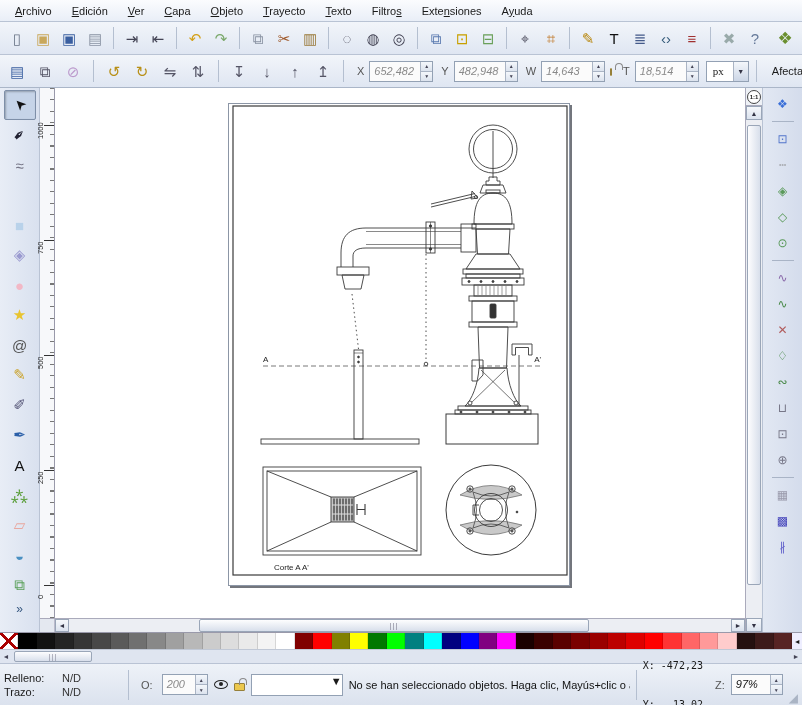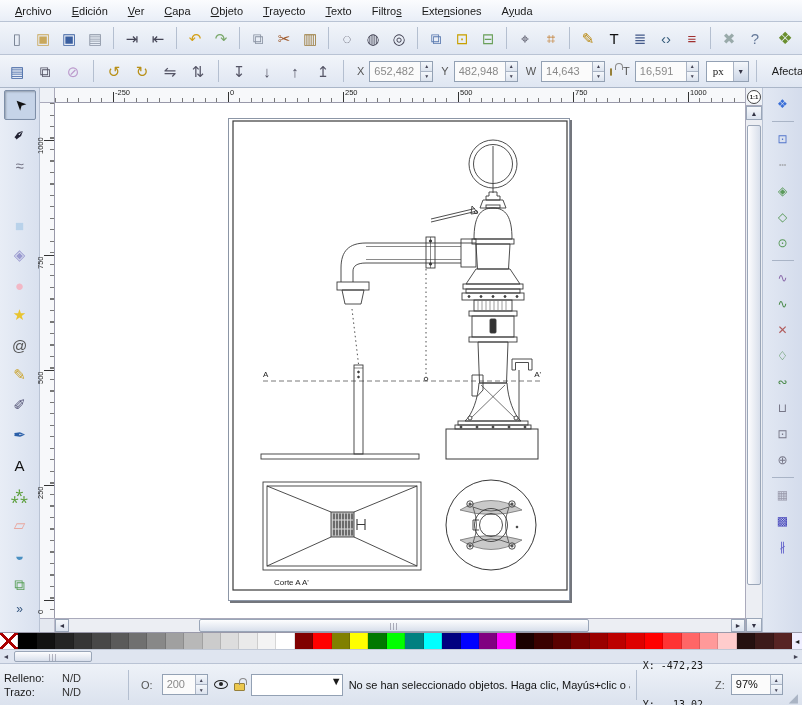--- a/index.html
+++ b/index.html
@@ -19,21 +19,21 @@
   .optbar { height:33px; display:flex; align-items:center; padding:0 4px; gap:2px;
             background:linear-gradient(#f2f5fa,#dfe6f2); border-bottom:1px solid #aab6c8; }
   .tbtn { width:26px; height:26px; display:flex; align-items:center; justify-content:center;
           border:1px solid transparent; border-radius:2px; font-size:15px; line-height:1; }
   .tsep { width:1px; height:22px; background:#b4bfd0; margin:0 5px; flex:none; }
   .spacer { flex:1; }
 
   
   .fieldlbl { color:#555; margin:0 3px 0 6px; font-size:11px; }
   .spin { display:inline-flex; height:21px; border:1px solid #93a1b4; background:#fff; }
-  .spin .val { width:50px; padding:3px 3px 0 4px; font-size:11px; color:#8a8a8a; background:#fbfbfb; }
+  .spin .val { width:50px; padding:3px 3px 0 4px; font-size:11px; color:#8a8a8a; background:#fbfbfb;font-style:italic; }
   .spin.active .val { color:#111; }
   .spin .btns { display:flex; flex-direction:column; width:12px; border-left:1px solid #aab4c4; }
   .spin .btns span { flex:1; display:flex; align-items:center; justify-content:center;
                      font-size:5px; color:#445; background:linear-gradient(#f4f7fb,#dce3ee); }
   .spin .btns span + span { border-top:1px solid #aab4c4; }
   .combo { display:inline-flex; height:21px; border:1px solid #93a1b4; background:#fff; align-items:stretch; }
   .combo .cval { padding:3px 6px 0 6px; font-size:11px; min-width:26px;font-family:Liberation Serif, serif; }
   .combo .carr { width:15px; display:flex; align-items:center; justify-content:center; font-size:7px;
                  color:#334; background:linear-gradient(#f4f7fb,#ccd6e6); border-left:1px solid #aab4c4; }
   .afectar { margin:0 4px 0 8px; font-size:11px; }
@@ -221,21 +221,21 @@
     <span class="spin">
       <span class="val">14,643</span>
       <span class="btns">
           <span>▲</span>
           <span>▼</span>
         </span>
     </span>
     <span class="lockicon" style="margin:2px 3px 0 3px"></span>
     <span class="fieldlbl">T</span>
     <span class="spin">
-      <span class="val">16,591</span>
+      <span class="val">18,514</span>
       <span class="btns">
           <span>▲</span>
           <span>▼</span>
         </span>
     </span>
     <span class="combo" style="margin-left:5px">
       <span class="cval">px</span>
       <span class="carr">▼</span>
     </span>
     <span class="tsep"></span>
@@ -293,31 +293,20 @@
         <div class="tool">
           <span style="color: rgb(74, 144, 194);">◒</span>
         </div>
         <div class="tool">
           <span style="color: rgb(90, 160, 90);">⧉</span>
         </div>
         <div class="tool-more">»</div>
       </div>
 
     <div class="canvaszone">
-      <div class="rulrow">
-        <div class="corner"></div>
-        <div class="hruler" id="hruler">
-            <span style="left: 60px;">-250</span>
-            <span style="left: 175px;">0</span>
-            <span style="left: 290px;">250</span>
-            <span style="left: 405px;">500</span>
-            <span style="left: 520px;">750</span>
-            <span style="left: 635px;">1000</span>
-          </div>
-      </div>
       <div class="midrow">
         <div class="vruler" id="vruler">
             <span style="top: 39px;">1000</span>
             <span style="top: 154px;">750</span>
             <span style="top: 269px;">500</span>
             <span style="top: 384px;">250</span>
             <span style="top: 499px;">0</span>
           </div>
         <div class="viewport">
           <div class="page">

